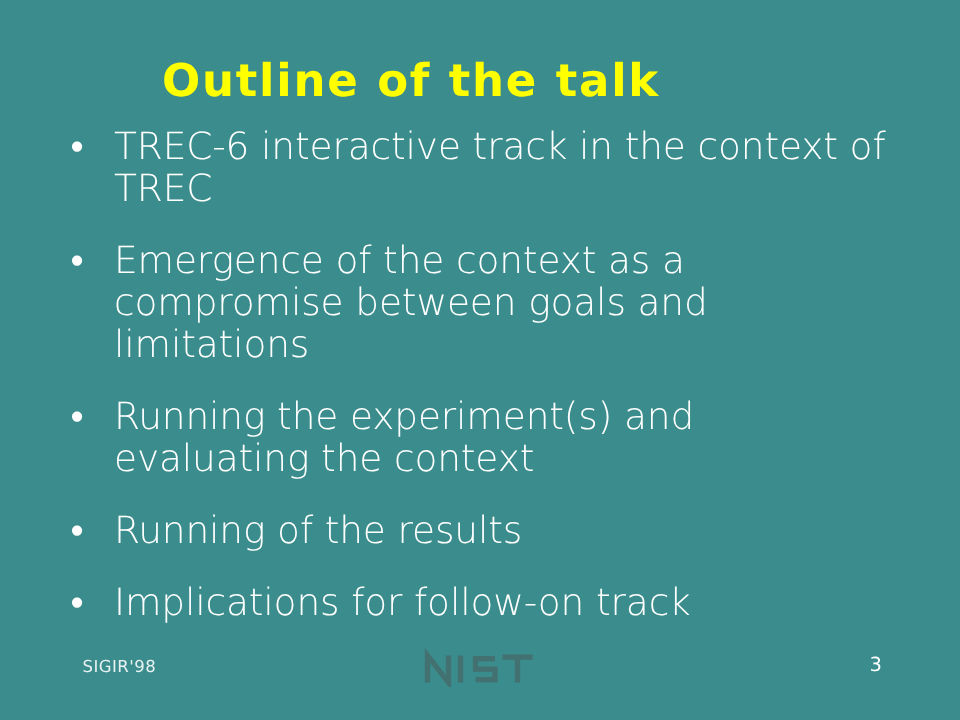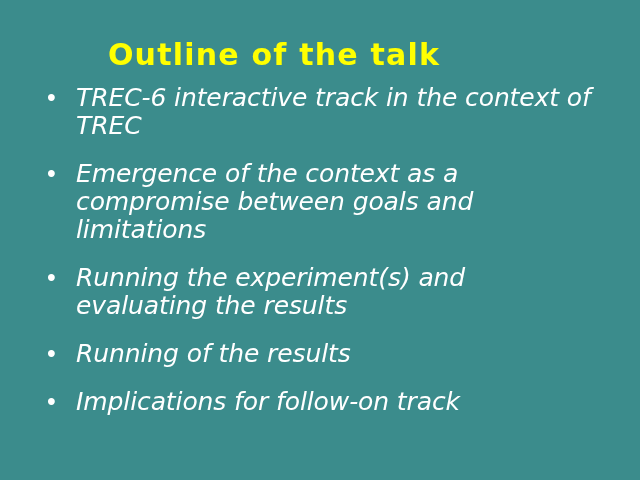--- a/index.html
+++ b/index.html
@@ -59,21 +59,20 @@
   .bullet-marker {
     position: absolute;
     left: 7px;
     top: 0;
     color: #ffffff;
     font-size: 25px;
     line-height: 28px;
   }
   .bullet-text {
     display: block;
-    font-style: italic;
   }
   
   #footer {
     position: absolute;
     left: 0;
     bottom: 0;
     width: 640px;
     height: 60px;
   }
   #footer-left {
@@ -118,29 +117,51 @@
       <span class="bullet-text">TREC-6 interactive track in the context of TREC</span>
     </li>
 
     <li class="bullet-item">
       <span class="bullet-marker">•</span>
       <span class="bullet-text">Emergence of the context as a compromise between goals and limitations</span>
     </li>
 
     <li class="bullet-item">
       <span class="bullet-marker">•</span>
-      <span class="bullet-text">Running the experiment(s) and evaluating the results</span>
+      <span class="bullet-text">Running the experiment(s) and evaluating the context</span>
     </li>
 
     <li class="bullet-item">
       <span class="bullet-marker">•</span>
       <span class="bullet-text">Running of the results</span>
     </li>
 
     <li class="bullet-item">
       <span class="bullet-marker">•</span>
       <span class="bullet-text">Implications for follow-on track</span>
     </li>
 
   </ul>
 
+  <div id="footer">
+
+    <div id="footer-left">SIGIR'98</div>
+
+    <div id="nist-logo">
+      <svg viewBox="0 0 152 52" width="76" height="26" aria-hidden="true">
+        <g fill="none" stroke="#4a5a5a" stroke-width="7">
+
+          <path d="M6 46 L6 10 L34 46 L34 10"></path>
+
+          <path d="M50 10 L50 46"></path>
+
+          <path d="M96 14 L70 14 L70 28 L96 28 L96 42 L70 42"></path>
+
+          <path d="M106 12 L146 12 M126 12 L126 46"></path>
+        </g>
+      </svg>
+    </div>
+
+    <div id="footer-page">3</div>
+
+  </div>
 
 </div>
 
 </body></html>

